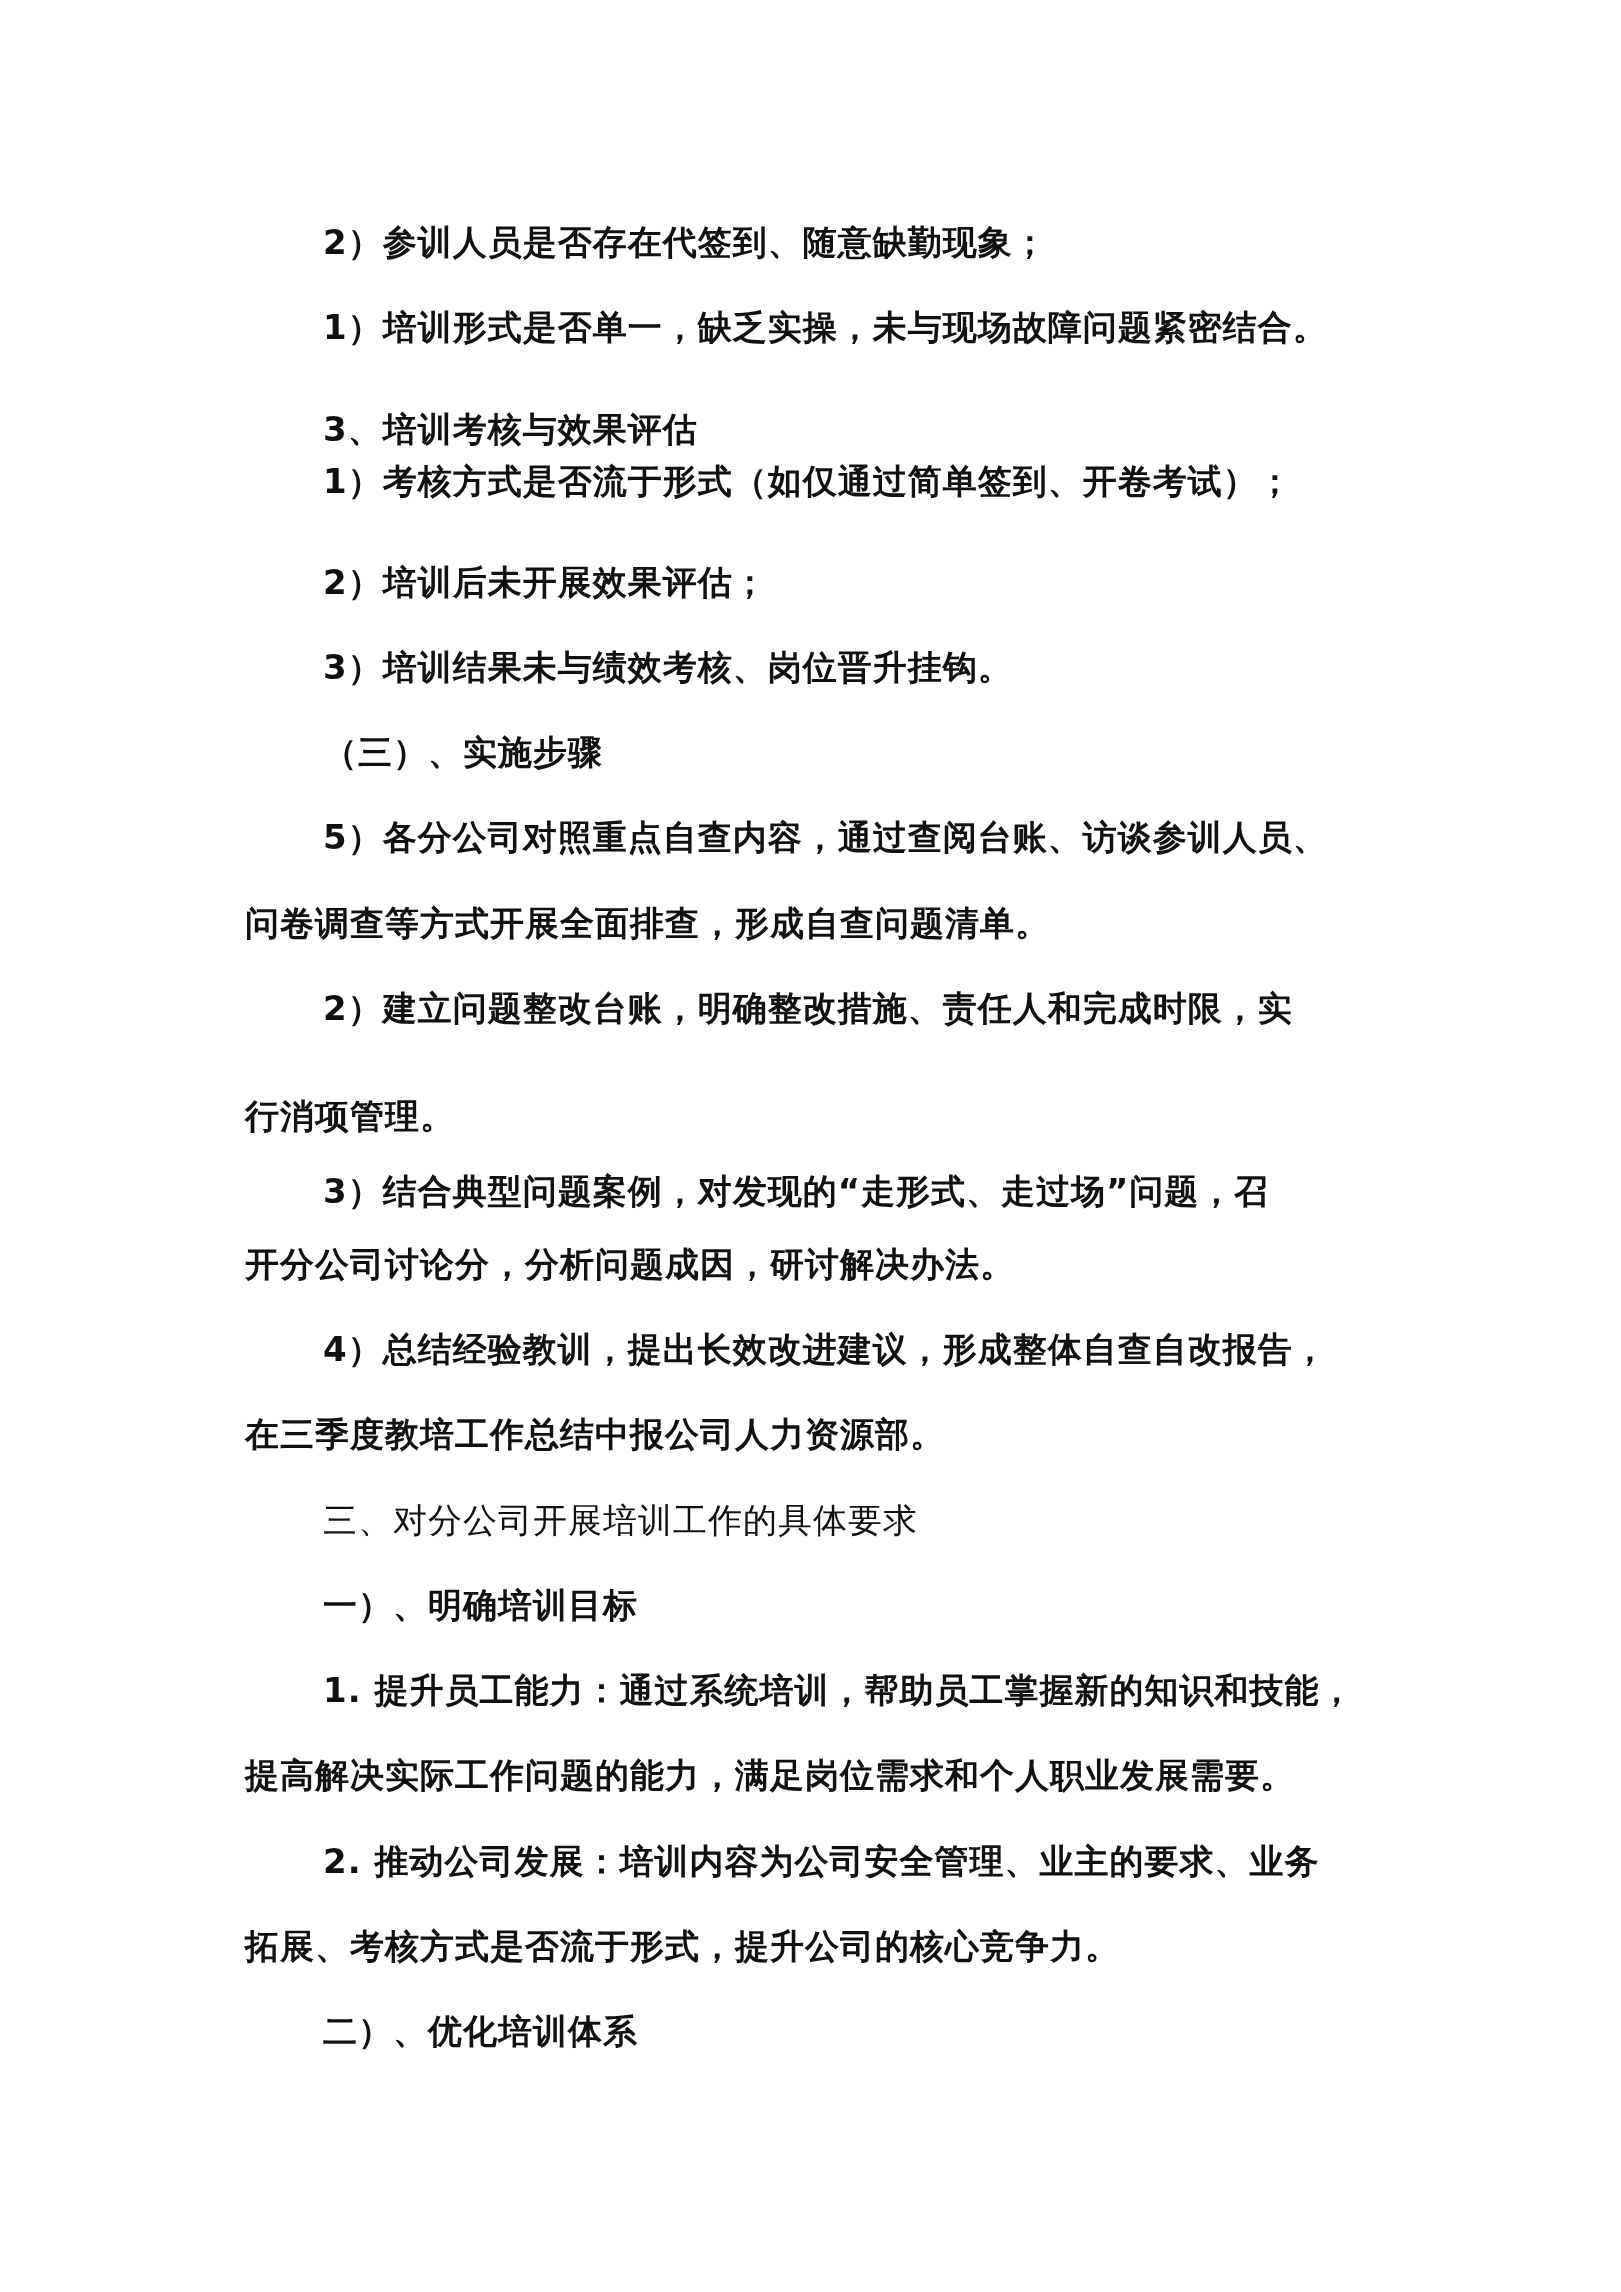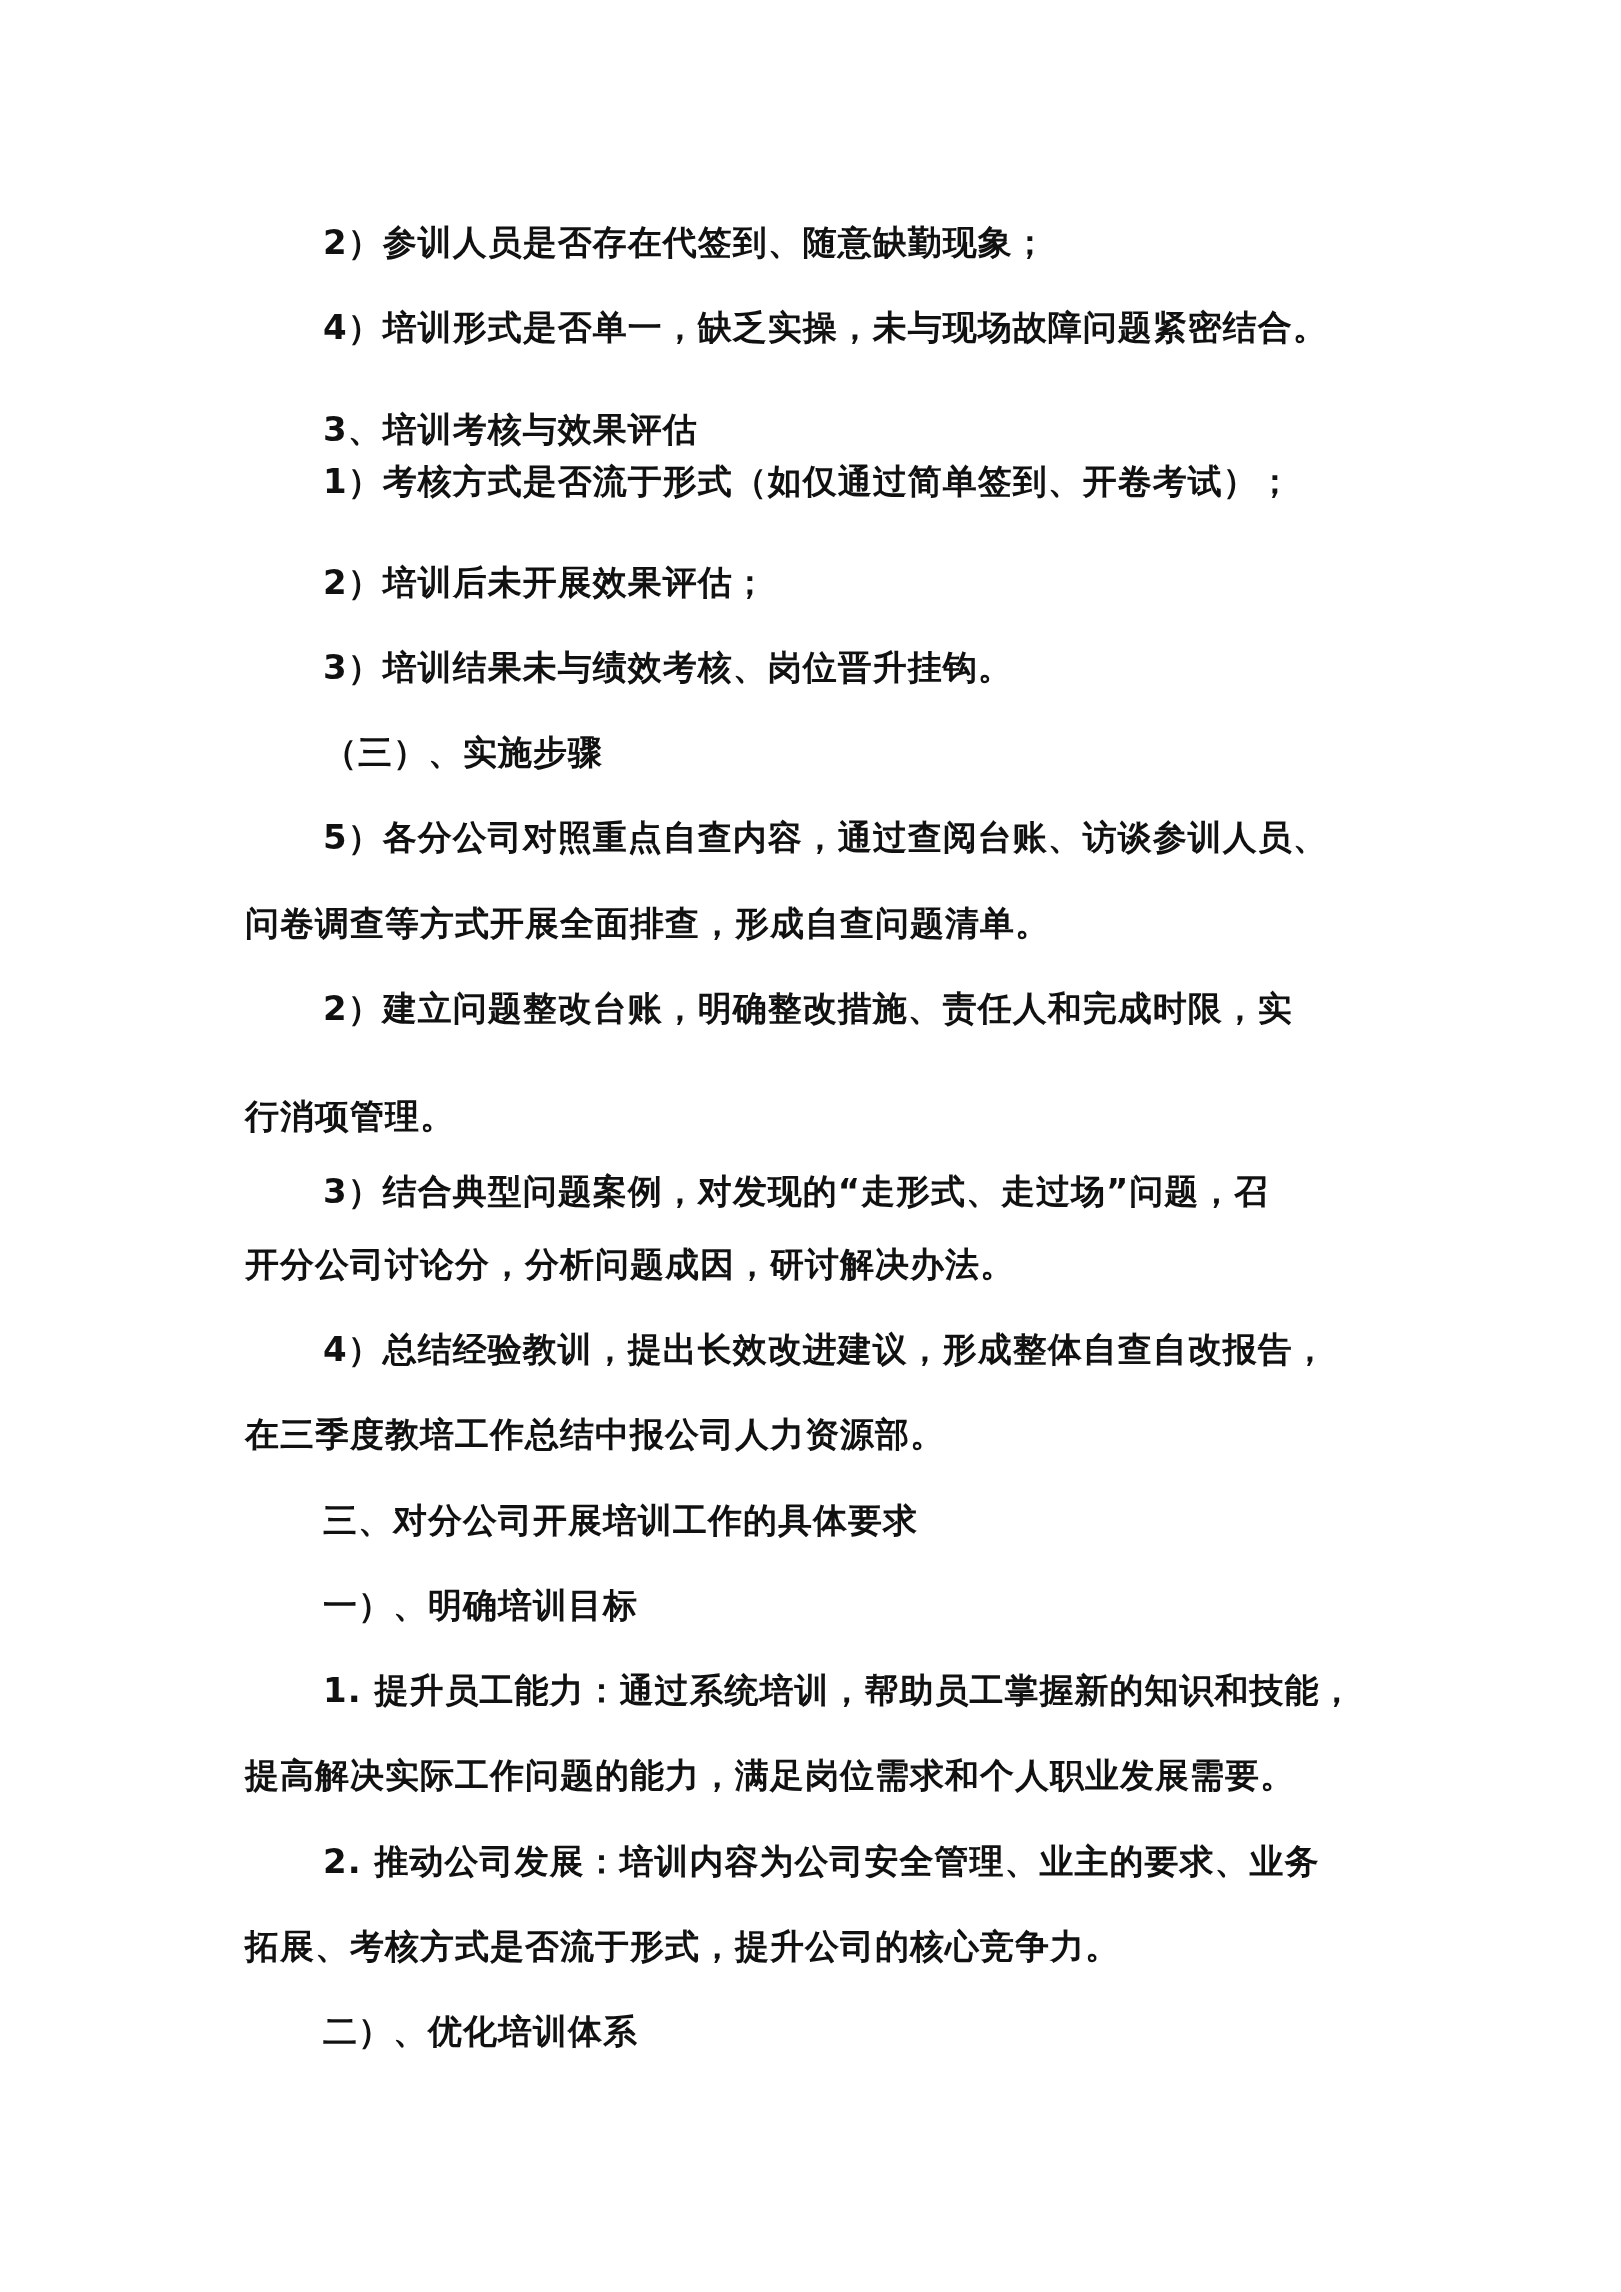--- a/index.html
+++ b/index.html
@@ -20,28 +20,28 @@
     .line {
       position: absolute;
       left: 0;
       white-space: nowrap;
       font-size: 34px;
       line-height: 43px;
       letter-spacing: 1px;
       font-weight: bold;
     }
     .indent { left: 78px; }
-    .bold { font-weight: bold; }
+    .bold { font-weight: normal; }
   </style>
 </head>
 <body>
 
 <div class="page">
   <div class="line indent" style="top:221px">2）参训人员是否存在代签到、随意缺勤现象；</div>
-  <div class="line indent" style="top:306px">4）培训形式是否单一，缺乏实操，未与现场故障问题紧密结合。</div>
+  <div class="line indent" style="top:306px">1）培训形式是否单一，缺乏实操，未与现场故障问题紧密结合。</div>
   <div class="line indent" style="top:408px">3、培训考核与效果评估</div>
   <div class="line indent" style="top:460px">1）考核方式是否流于形式（如仅通过简单签到、开卷考试）；</div>
   <div class="line indent" style="top:561px">2）培训后未开展效果评估；</div>
   <div class="line indent" style="top:646px">3）培训结果未与绩效考核、岗位晋升挂钩。</div>
   <div class="line indent" style="top:731px">（三）、实施步骤</div>
   <div class="line indent" style="top:816px">5）各分公司对照重点自查内容，通过查阅台账、访谈参训人员、</div>
   <div class="line" style="top:902px">问卷调查等方式开展全面排查，形成自查问题清单。</div>
   <div class="line indent" style="top:987px">2）建立问题整改台账，明确整改措施、责任人和完成时限，实</div>
   <div class="line" style="top:1095px">行消项管理。</div>
   <div class="line indent" style="top:1170px">3）结合典型问题案例，对发现的“走形式、走过场”问题，召</div>

